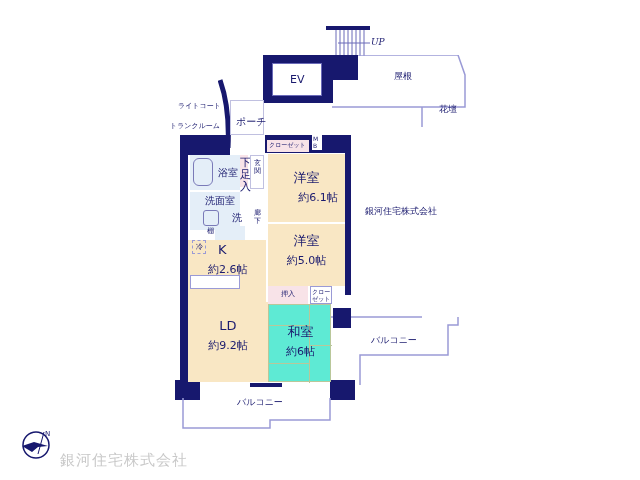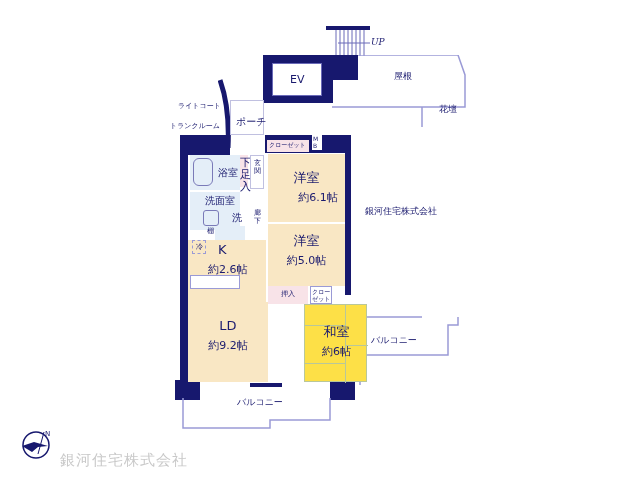--- a/index.html
+++ b/index.html
@@ -2,21 +2,21 @@
 <html><head>
 <meta charset="utf-8">
 <style>
   html, body { margin: 0; padding: 0; }
   body { width: 640px; height: 480px; background: #ffffff; position: relative; overflow: hidden; font-family: "DejaVu Sans", sans-serif; color: #1a1a6e; }
   .abs { position: absolute; }
   .wall { position: absolute; background: #17186e; }
   .line { position: absolute; border: 1px solid #9a9ad6; box-sizing: border-box; }
   .room { position: absolute; box-sizing: border-box; }
   .wood { background: #f9e7c4; }
-  .tatami { background: #fde047; border: 1px solid #b9c79a; margin-left: 36px; }
+  .tatami { background: #5eead4; border: 1px solid #b9c79a; }
   .wet { background: #e4eef8; }
   .closet { background: #f8e3e8; }
   .lbl { position: absolute; font-size: 10px; color: #1a1a6e; white-space: nowrap; line-height: 1; }
   .lbl-sm { font-size: 7px; }
   .room-name { position: absolute; font-size: 13px; color: #1a1a6e; text-align: center; white-space: nowrap; line-height: 1.15; }
   .room-size { position: absolute; font-size: 11px; color: #1a1a6e; text-align: center; white-space: nowrap; }
   .company { position: absolute; font-size: 15px; color: #c9c9c9; letter-spacing: 1px; }
 </style>
 </head>
 <body>

